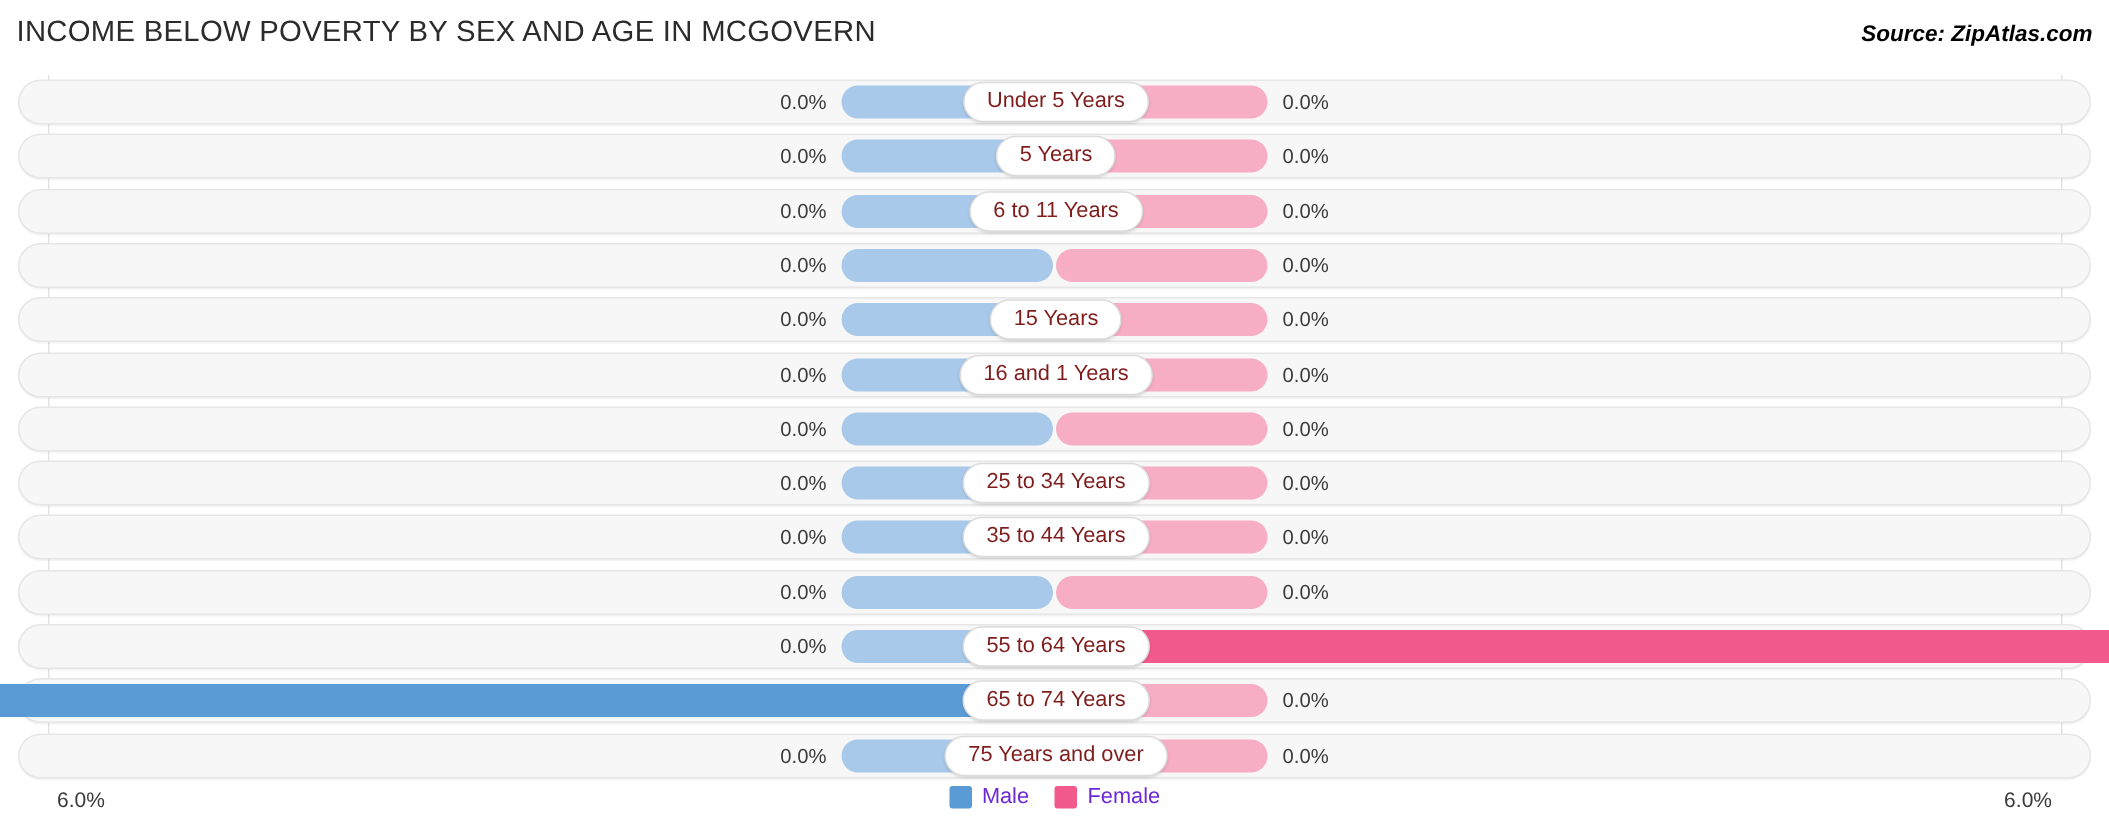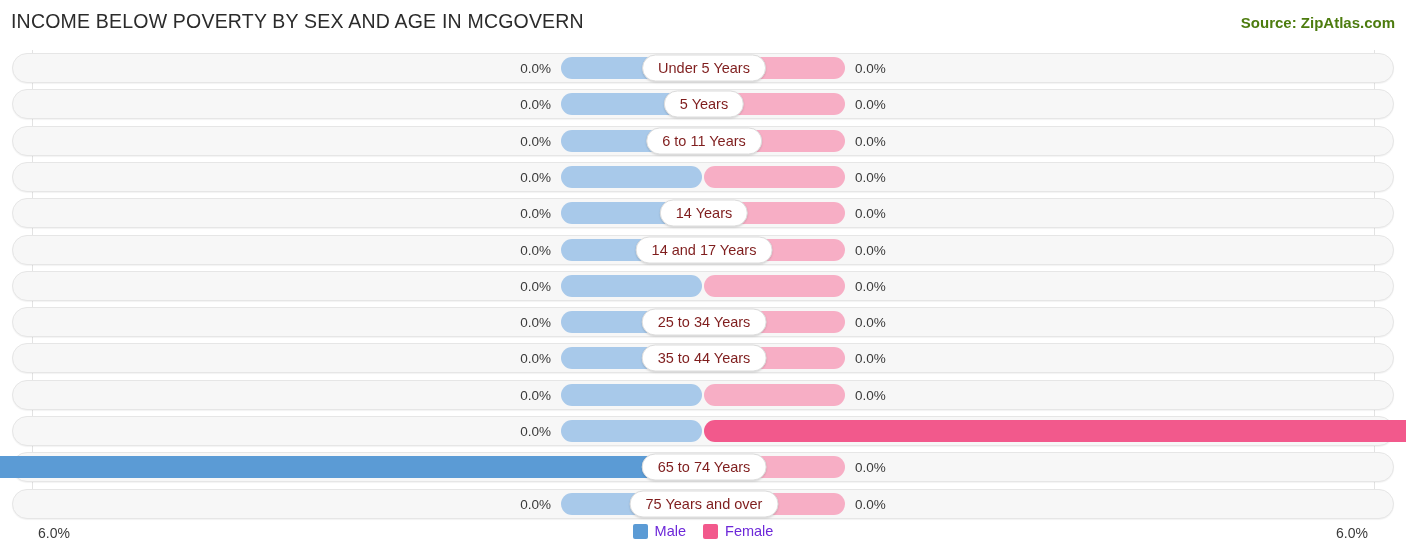--- a/index.html
+++ b/index.html
@@ -22,22 +22,23 @@
     left: 11px; top: 10px;
     font-size: 19.5px;
     letter-spacing: .2px;
     color: #2b2b2b;
     white-space: nowrap;
   }
   #source {
     position: absolute;
     right: 11px; top: 14px;
     font-size: 15px;
+    font-style: italic;
     font-weight: bold;
-    color: #4d7c0f;
+    color: #000000;
     white-space: nowrap;
   }
 
   
   #plot {
     position: absolute;
     left: 0; top: 50px;
     width: 1406px; height: 467px;
   }
   .gridline {
@@ -171,28 +172,28 @@
         <div class="bar bar-male" style="width: 141px;"></div>
         <div class="bar bar-female" style="width: 141px;"></div>
         <span class="val val-left" style="right: 842px;">0.0%</span>
         <span class="val val-right" style="left: 842px;">0.0%</span>
       </div>
       <div class="row" style="top: 148.2px;">
         <div class="bar bar-male" style="width: 141px;"></div>
         <div class="bar bar-female" style="width: 141px;"></div>
         <span class="val val-left" style="right: 842px;">0.0%</span>
         <span class="val val-right" style="left: 842px;">0.0%</span>
-        <div class="cat">14 Years</div>
+        <div class="cat">15 Years</div>
       </div>
       <div class="row" style="top: 184.5px;">
         <div class="bar bar-male" style="width: 141px;"></div>
         <div class="bar bar-female" style="width: 141px;"></div>
         <span class="val val-left" style="right: 842px;">0.0%</span>
         <span class="val val-right" style="left: 842px;">0.0%</span>
-        <div class="cat">14 and 17 Years</div>
+        <div class="cat">16 and 1 Years</div>
       </div>
       <div class="row" style="top: 220.8px;">
         <div class="bar bar-male" style="width: 141px;"></div>
         <div class="bar bar-female" style="width: 141px;"></div>
         <span class="val val-left" style="right: 842px;">0.0%</span>
         <span class="val val-right" style="left: 842px;">0.0%</span>
       </div>
       <div class="row" style="top: 257.1px;">
         <div class="bar bar-male" style="width: 141px;"></div>
         <div class="bar bar-female" style="width: 141px;"></div>
@@ -210,20 +211,21 @@
       <div class="row" style="top: 329.7px;">
         <div class="bar bar-male" style="width: 141px;"></div>
         <div class="bar bar-female" style="width: 141px;"></div>
         <span class="val val-left" style="right: 842px;">0.0%</span>
         <span class="val val-right" style="left: 842px;">0.0%</span>
       </div>
       <div class="row" style="top: 366px;">
         <div class="bar bar-male" style="width: 141px;"></div>
         <div class="bar bar-female filled" style="width: 878.25px;"></div>
         <span class="val val-left" style="right: 842px;">0.0%</span>
+        <div class="cat">55 to 64 Years</div>
       </div>
       <div class="row" style="top: 402.3px;">
         <div class="bar bar-male filled" style="width: 995.35px;"></div>
         <div class="bar bar-female" style="width: 141px;"></div>
         <span class="val val-right" style="left: 842px;">0.0%</span>
         <div class="cat">65 to 74 Years</div>
       </div>
       <div class="row" style="top: 438.6px;">
         <div class="bar bar-male" style="width: 141px;"></div>
         <div class="bar bar-female" style="width: 141px;"></div>

